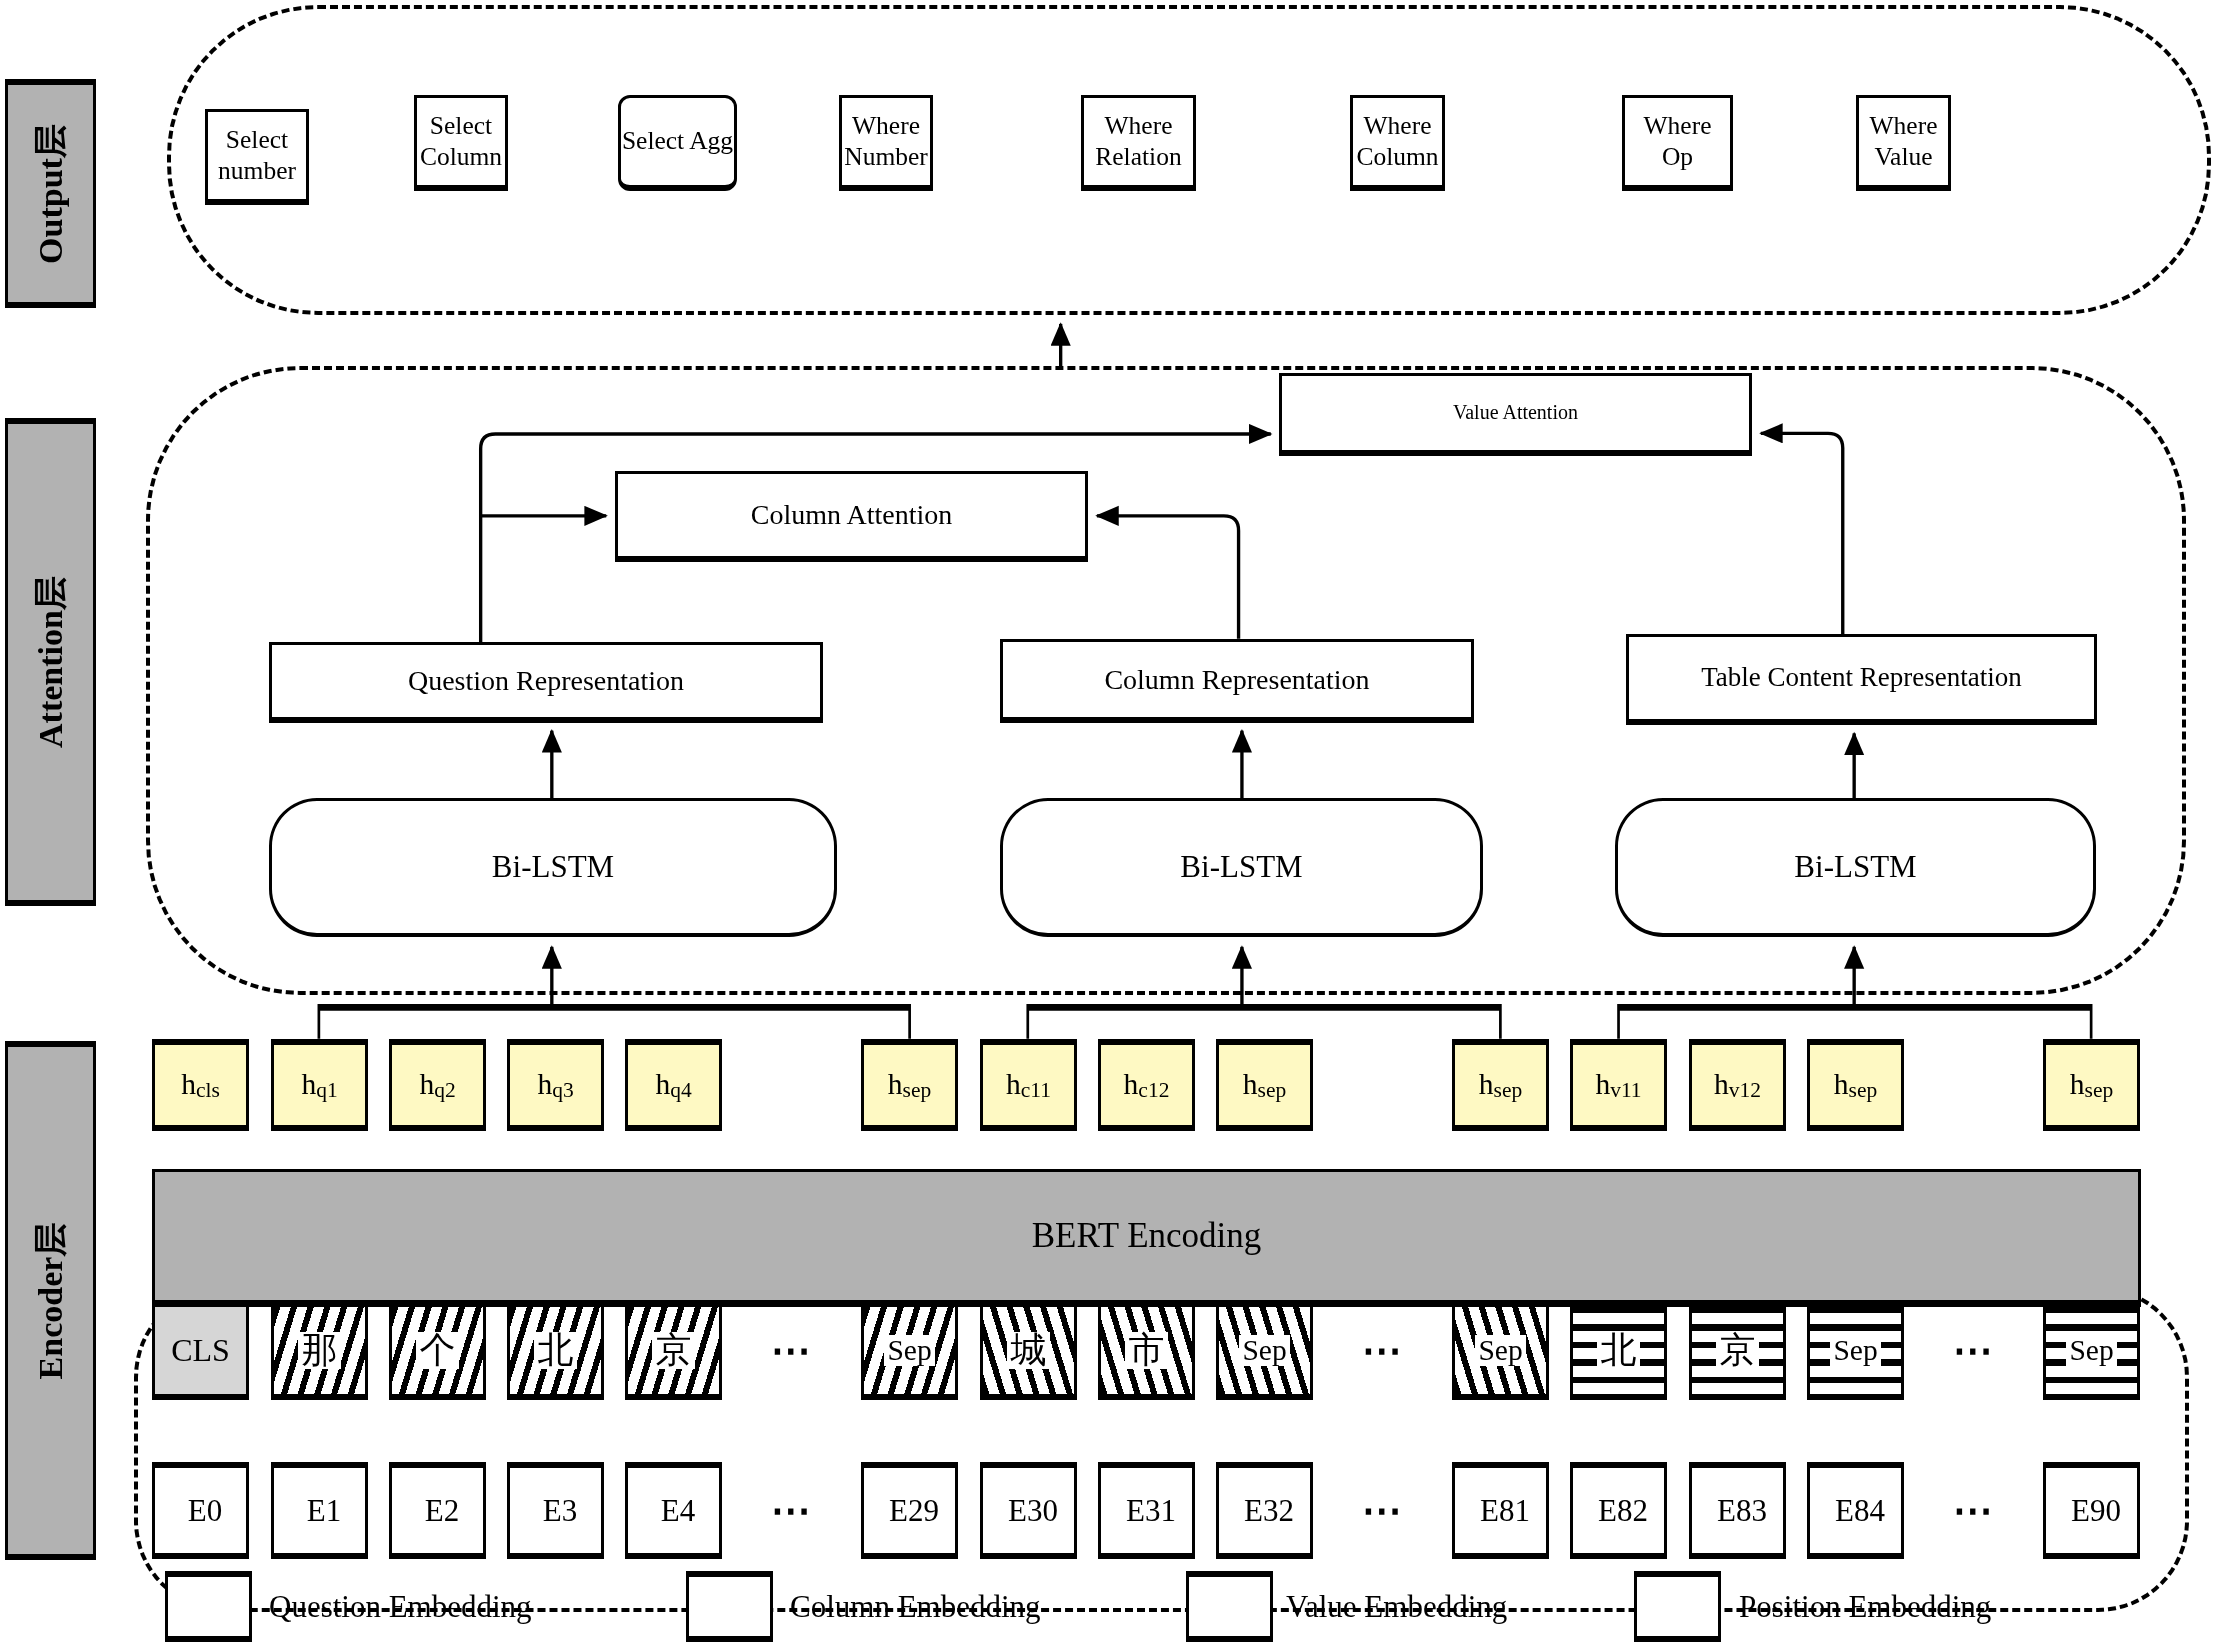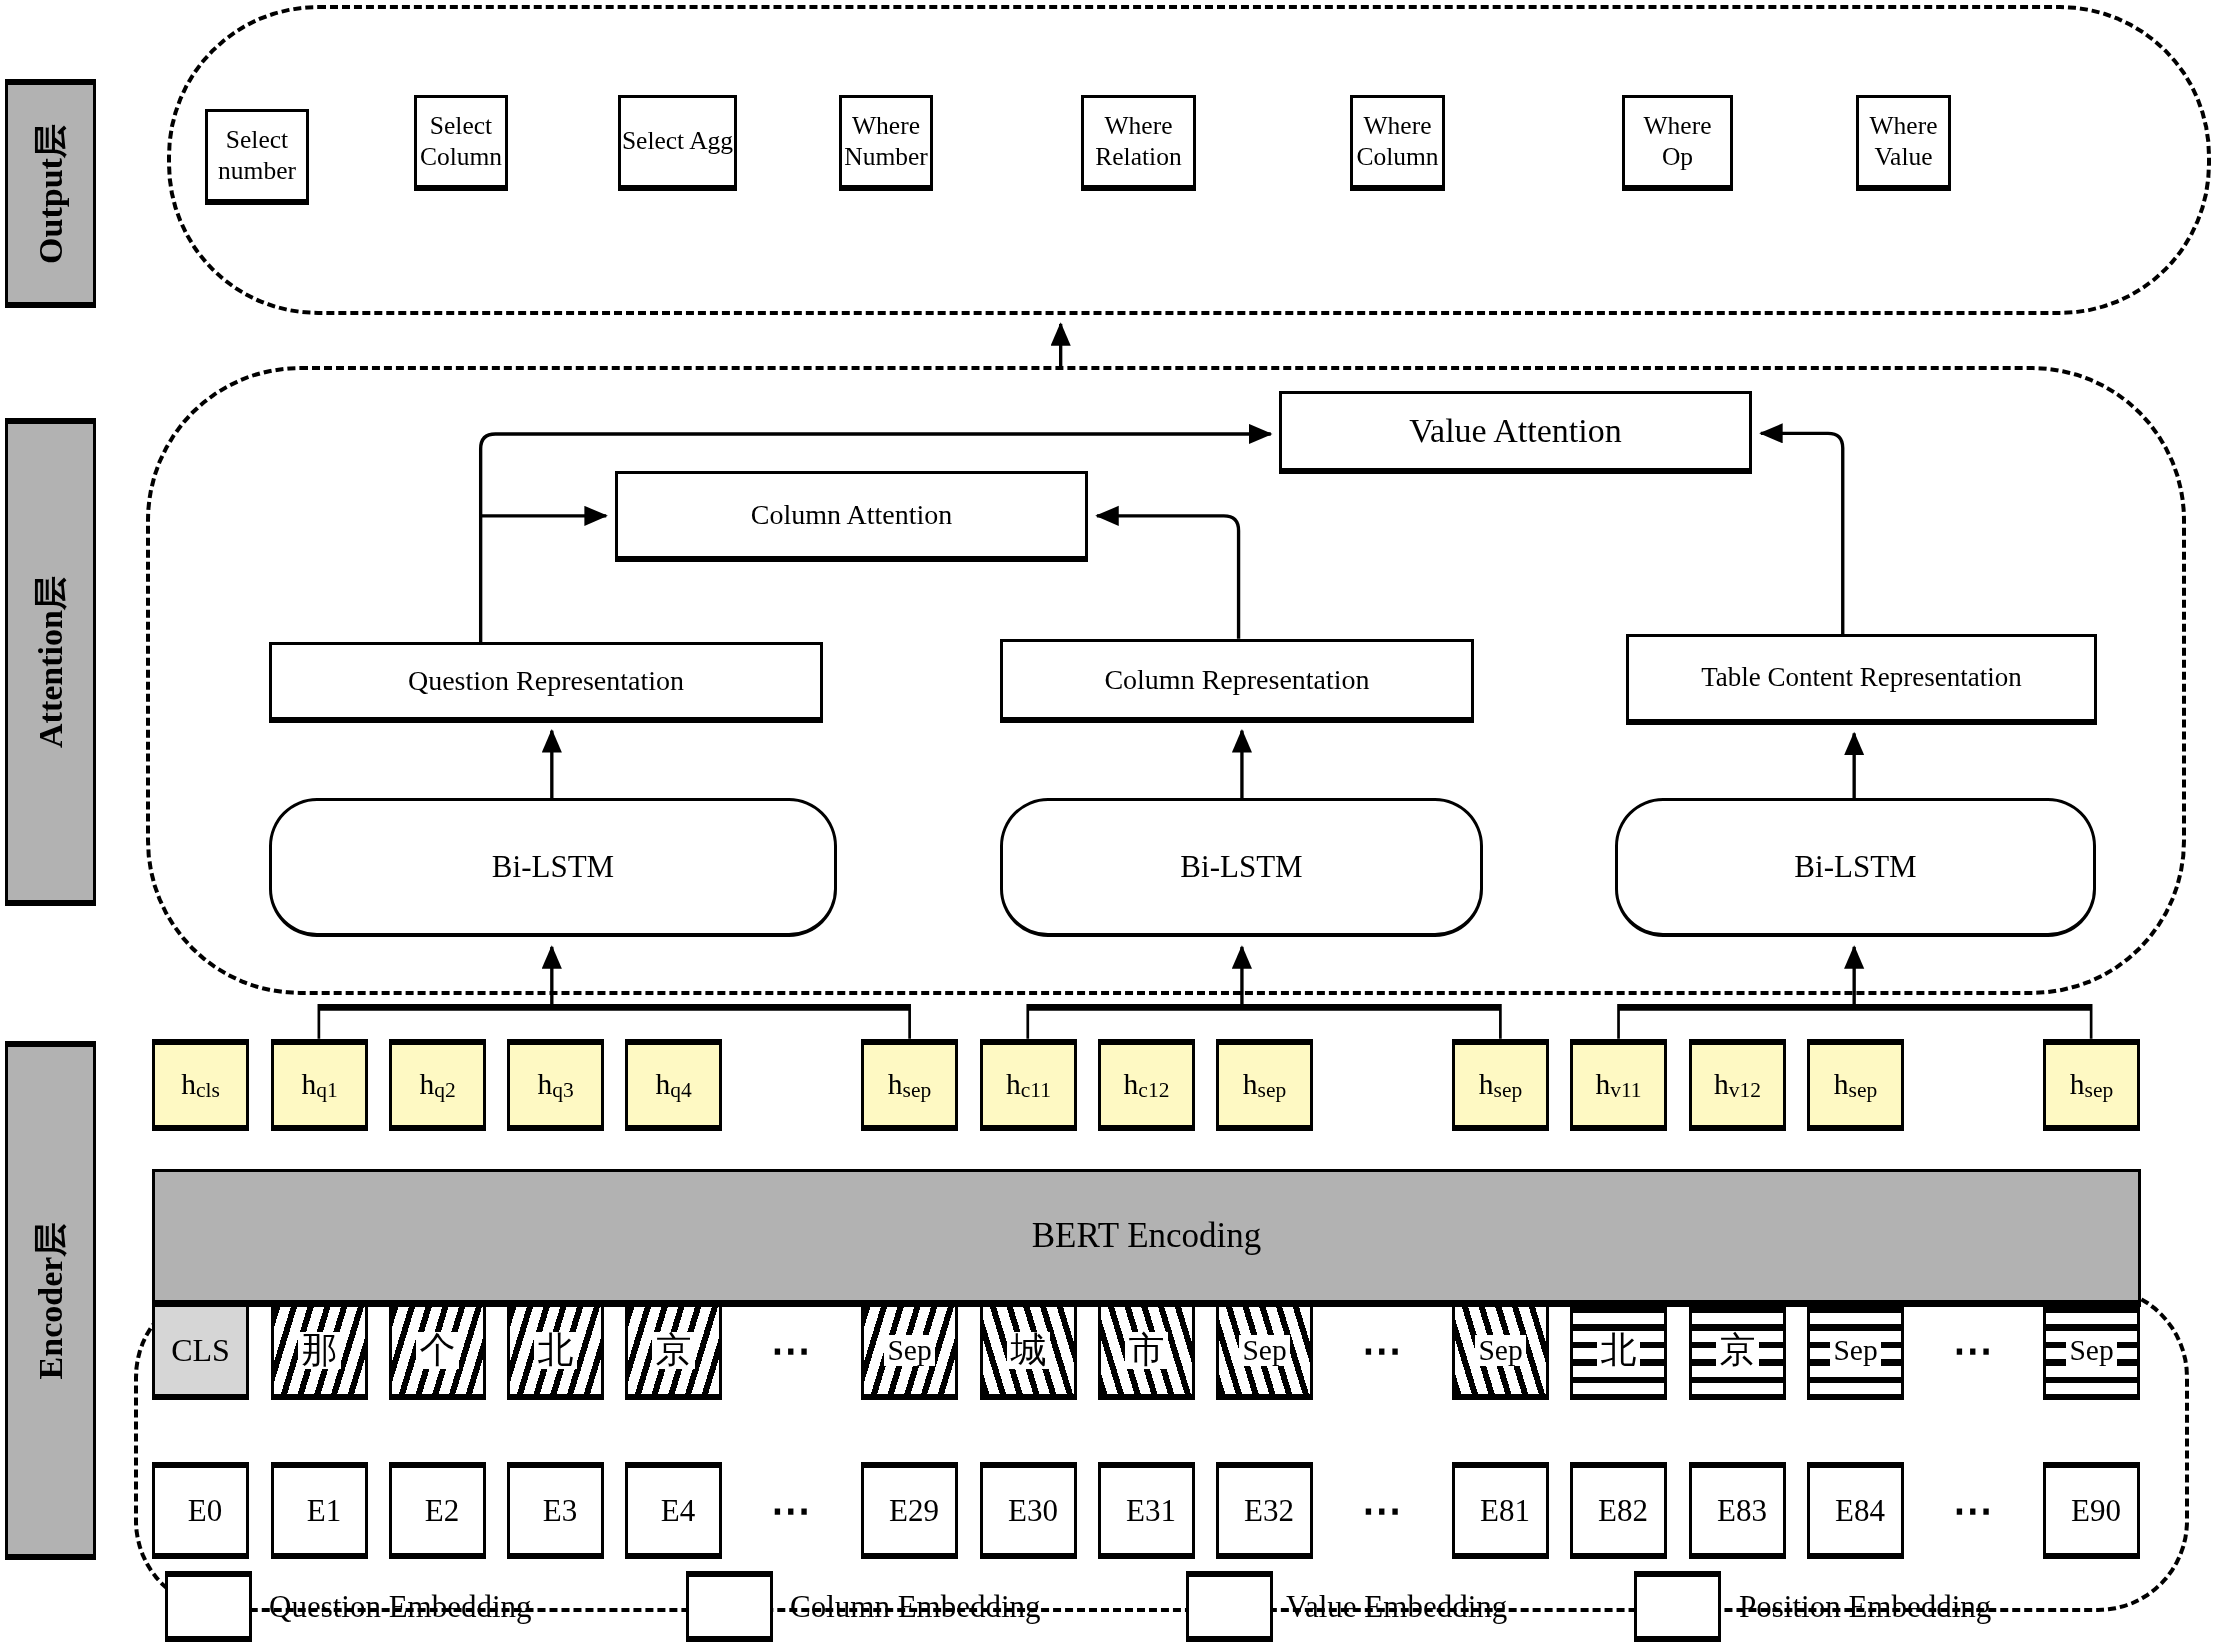--- a/index.html
+++ b/index.html
@@ -73,28 +73,28 @@
   <div class="vlabel" style="top:1041px;height:519px;">
       <span>Encoder层</span>
     </div>
 
   <div class="dregion" style="left:167px;top:5.4px;width:2044px;height:310px;border-radius:151px;"></div>
   <div class="dregion" style="left:146px;top:366px;width:2040px;height:629px;border-radius:154px;"></div>
   <div class="dregion" style="left:134px;top:1286px;width:2055px;height:326px;border-radius:91px;"></div>
 
   <div class="wbox obox" style="left:205px;top:109px;width:104px;height:96px;">Select number</div>
   <div class="wbox obox" style="left:414px;top:95px;width:94px;height:96px;">Select Column</div>
-  <div class="wbox obox" style="left:618px;top:95px;width:119px;height:96px;">Select Agg</div>
+  <div class="wbox obox" style="left:618px;top:95px;width:119px;height:96px;border-radius:12px;">Select Agg</div>
   <div class="wbox obox" style="left:839px;top:95px;width:94px;height:96px;">Where Number</div>
   <div class="wbox obox" style="left:1081px;top:95px;width:115px;height:96px;">Where Relation</div>
   <div class="wbox obox" style="left:1350px;top:95px;width:95px;height:96px;">Where Column</div>
   <div class="wbox obox" style="left:1622px;top:95px;width:111px;height:96px;">Where Op</div>
   <div class="wbox obox" style="left:1856px;top:95px;width:95px;height:96px;">Where Value</div>
 
-  <div class="wbox" style="left:1279px;top:391px;width:473px;height:83px;font-size:34px;">Value Attention</div>
+  <div class="wbox" style="left:1279px;top:373px;width:473px;height:83px;font-size:20px;">Value Attention</div>
   <div class="wbox" style="left:615px;top:471px;width:473px;height:91px;font-size:28px;">Column Attention</div>
   <div class="wbox" style="left:269px;top:642px;width:554px;height:81px;font-size:28px;">Question Representation</div>
   <div class="wbox" style="left:1000px;top:639px;width:474px;height:84px;font-size:28px;">Column Representation</div>
   <div class="wbox" style="left:1626px;top:634px;width:471px;height:91px;font-size:27px;padding:0 47px;">Table Content Representation</div>
   <div class="wbox lstm" style="left:269px;top:798px;width:568px;height:139px;">Bi-LSTM</div>
   <div class="wbox lstm" style="left:1000px;top:798px;width:483px;height:139px;">Bi-LSTM</div>
   <div class="wbox lstm" style="left:1615px;top:798px;width:481px;height:139px;">Bi-LSTM</div>
 
   <div class="cell hcell" style="left:152px;">
       <span><span>h</span><span class="hsub">cls</span></span>

